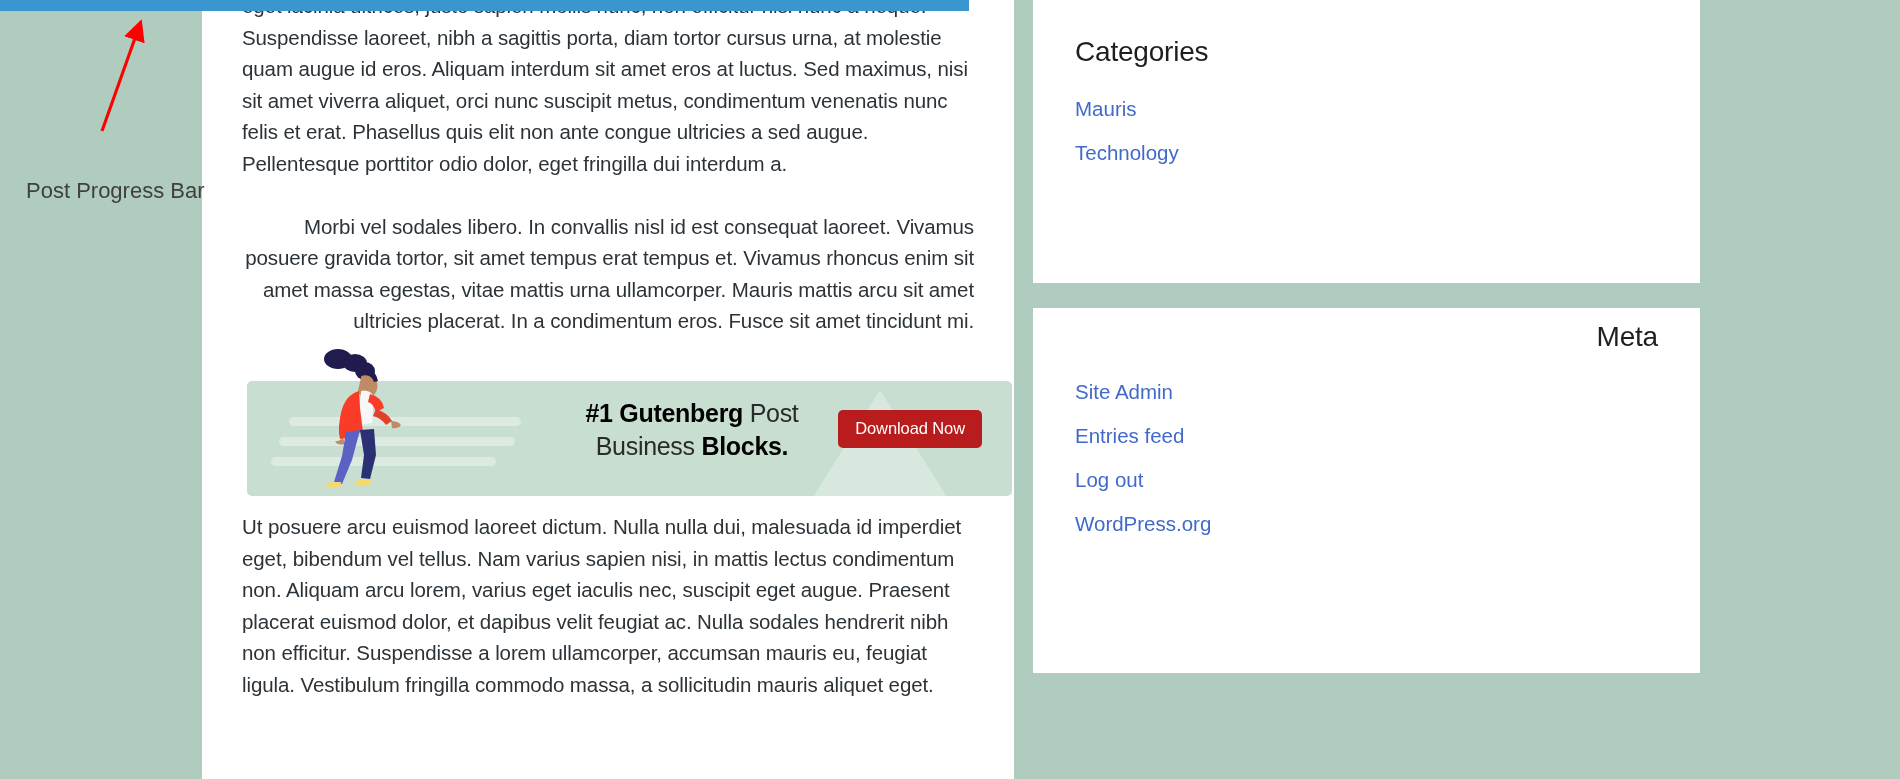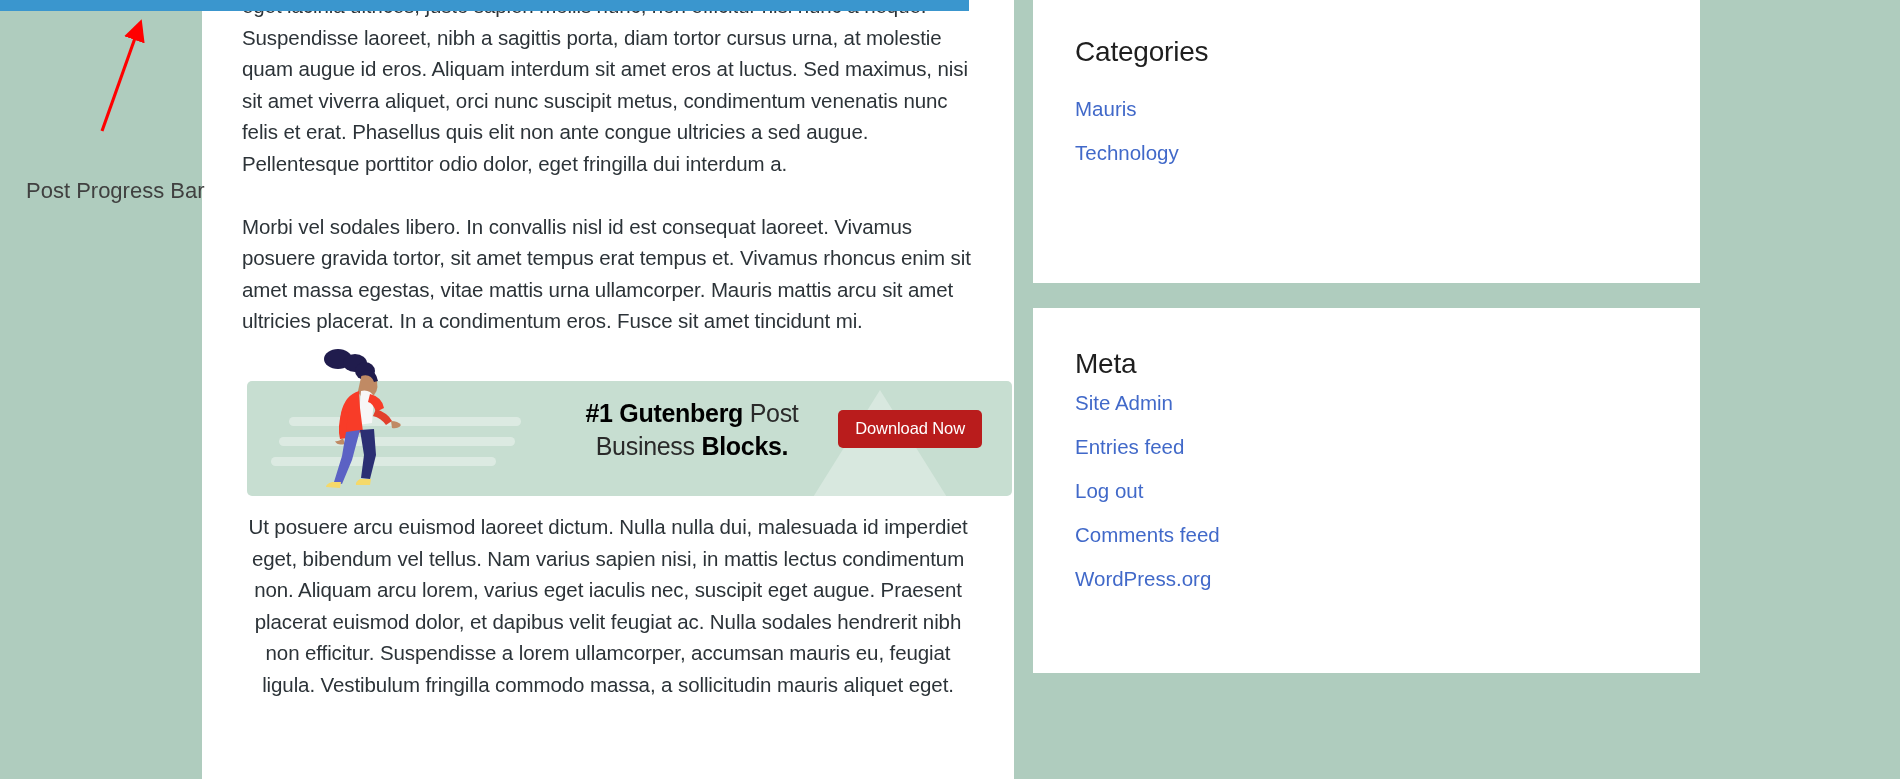--- a/index.html
+++ b/index.html
@@ -64,22 +64,22 @@
     padding: 0 40px;
   }
   .para {
     color: #2c3338;
     font-size: 20.5px;
     line-height: 31.6px;
     font-family: "Liberation Sans", sans-serif;
     letter-spacing: -0.1px;
   }
   .para.first { margin-top: -10px; }
-  .para.second { margin-top: 31px; }
-  .para.third { margin-top: 30px; text-align: center; }
+  .para.second { margin-top: 31px; text-align: right; }
+  .para.third { margin-top: 30px; }
 
   
   .banner-wrap {
     position: relative;
     margin-top: 44px;
     height: 100px;
   }
   .banner {
     position: absolute;
     left: 5px;
@@ -169,32 +169,32 @@
   .widget.meta { margin-top: 25px; height: 365px; }
 
   .widget-title {
     font-size: 28px;
     font-weight: 400;
     color: #1e1e1e;
     font-family: "Liberation Sans", sans-serif;
     letter-spacing: -0.2px;
   }
   .categories .widget-title { padding-top: 36px; }
-  .meta .widget-title { padding-top: 40px; }
+  .meta .widget-title { padding-top: 13px; text-align: right; }
 
   .widget-list { list-style: none; margin-top: 24px; }
   .widget-list li { margin-bottom: 10px; }
   .widget-list a {
     color: #4169c9;
     text-decoration: none;
     font-size: 20.5px;
     font-family: "Liberation Sans", sans-serif;
     line-height: 34px;
   }
-  .meta .widget-list { margin-top: 6px; }
+  .meta .widget-list { margin-top: 22px; }
 </style>
 </head>
 <body>
 
 <div class="page">
 
   <div class="progress-track">
     <div class="progress-fill" id="progress-fill" style="width: 51%; background: rgb(58, 150, 206);"></div>
   </div>
 
@@ -290,22 +290,19 @@
         <li>
           <a href="#">Site Admin</a>
         </li>
         <li>
           <a href="#">Entries feed</a>
         </li>
         <li>
           <a href="#">Log out</a>
         </li>
         <li>
-          <a href="#">Comments feed</a>
-        </li>
-        <li>
           <a href="#">WordPress.org</a>
         </li>
       </ul>
     </section>
 
   </aside>
 </div>
 
 </body></html>

